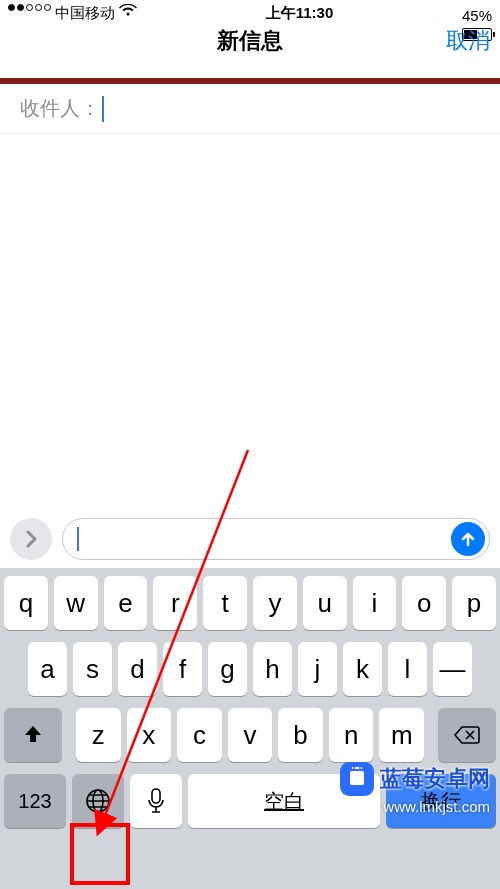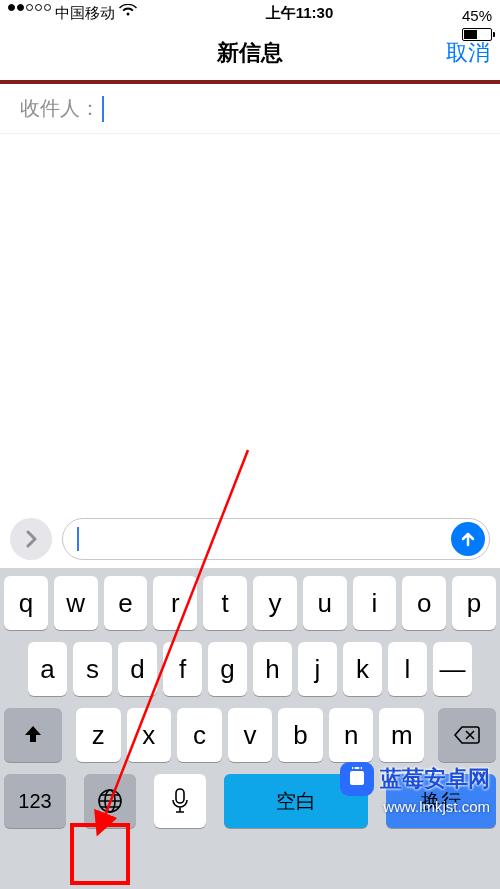--- a/index.html
+++ b/index.html
@@ -10,21 +10,21 @@
   .signal-dots { display: flex; gap: 2px; align-items: center; }
   .dot { width: 7px; height: 7px; border-radius: 50%; border: 1px solid #000; }
   .dot.full { background: #000; }
   .wifi-icon svg { display:block; }
   .status-center { font-size: 15px; font-weight:600; }
   .status-right { display: flex; align-items: center; gap: 4px; flex-direction: column; }
   .battery { width: 30px; height: 13px; border: 1.5px solid #000; border-radius: 2px; position: relative; }
   .battery::after { content: ""; position: absolute; right: -4px; top: 3px; width: 2px; height: 5px; background: #000; border-radius: 0 1px 1px 0; }
   .battery-fill { position:absolute; left:1px; top:1px; bottom:1px; width: 45%; background:#000; }
   
-  .nav-bar { height: 58px; display:flex; align-items:center; justify-content:center; position:relative; border-bottom:4px solid #7f1d1d; }
+  .nav-bar { height: 58px; display:flex; justify-content:center; position:relative; border-bottom:6px solid #7f1d1d; }
   .nav-title { font-size: 22px; font-weight:600; }
   .nav-cancel { position:absolute; right:10px; font-size:22px; color:#007aff; }
   
   .recipient-row { height: 50px; display:flex; align-items:center; padding:0 20px; border-bottom:1px solid #f0f0f0; font-size:20px; color:#8e8e93; }
   .recipient-cursor { width:2px; height:26px; background:#3478f6; margin-left:2px; }
   
   .body-area { position:absolute; top:134px; left:0; right:0; bottom:321px; background:#fff; }
   
   .input-row { position:absolute; bottom:321px; left:0; right:0; height:60px; display:flex; align-items:center; padding:0 10px; gap:10px; background:#fff; border-top:1px solid transparent; }
   .expand-btn { width:42px; height:42px; border-radius:21px; background:#e5e5ea; display:flex; align-items:center; justify-content:center; }
@@ -33,25 +33,25 @@
   .send-btn { width:34px; height:34px; border-radius:17px; background:#007aff; display:flex; align-items:center; justify-content:center; position:absolute; right:4px; }
   
   .keyboard { position:absolute; bottom:0; left:0; right:0; height:321px; background:#d1d4d9; padding:8px 4px 4px 4px; display:flex; flex-direction:column; gap:12px; }
   .kb-row { display:flex; gap:6px; justify-content:center; }
   .key { background:#fff; border-radius:6px; height:54px; display:flex; align-items:center; justify-content:center; font-size:26px; color:#000; box-shadow:0 1px 0 rgba(0,0,0,0.3); flex:1; min-width:0; }
   .row2 { padding:0 24px; }
   .key-shift { flex:0 0 58px; background:#acb1b9; }
   .key-del { flex:0 0 58px; background:#acb1b9; }
   .row3 { padding:0; }
   .row3 .letters { display:flex; gap:6px; flex:1; margin:0 8px; }
-  .row4 { gap:18px; }
+  .row4 { gap:6px; }
   .key-123 { flex:0 0 62px; background:#acb1b9; font-size:20px; }
   .key-globe { flex:0 0 52px; background:#acb1b9; }
   .key-mic { flex:0 0 52px; background:#fff; }
-  .key-space { flex:1; background:#0ea5e9; font-size:20px; }
+  .key-space { flex:1; background:#ffffff; font-size:20px;text-decoration:underline; }
   .key-return { flex:0 0 110px; background:#3b82f6; font-size:20px; }
   
   .globe-highlight { position:absolute; border:4px solid #ff0000; width:60px; height:62px; left:70px; bottom:4px; pointer-events:none; }
   
   .arrow-svg { position:absolute; left:0; top:0; width:500px; height:889px; pointer-events:none; }
   
   .watermark { position:absolute; right:10px; bottom:74px; text-align:right; pointer-events:none; }
   .wm-row { display:flex; align-items:center; gap:6px; justify-content:flex-end; }
   .wm-badge { width:34px; height:34px; border-radius:9px; background:#2b6cff; display:flex; align-items:center; justify-content:center; }
   .wm-title { font-size:22px; font-weight:700; color:#1d4ed8; text-shadow:0 0 3px #fff, 0 0 3px #fff; }

